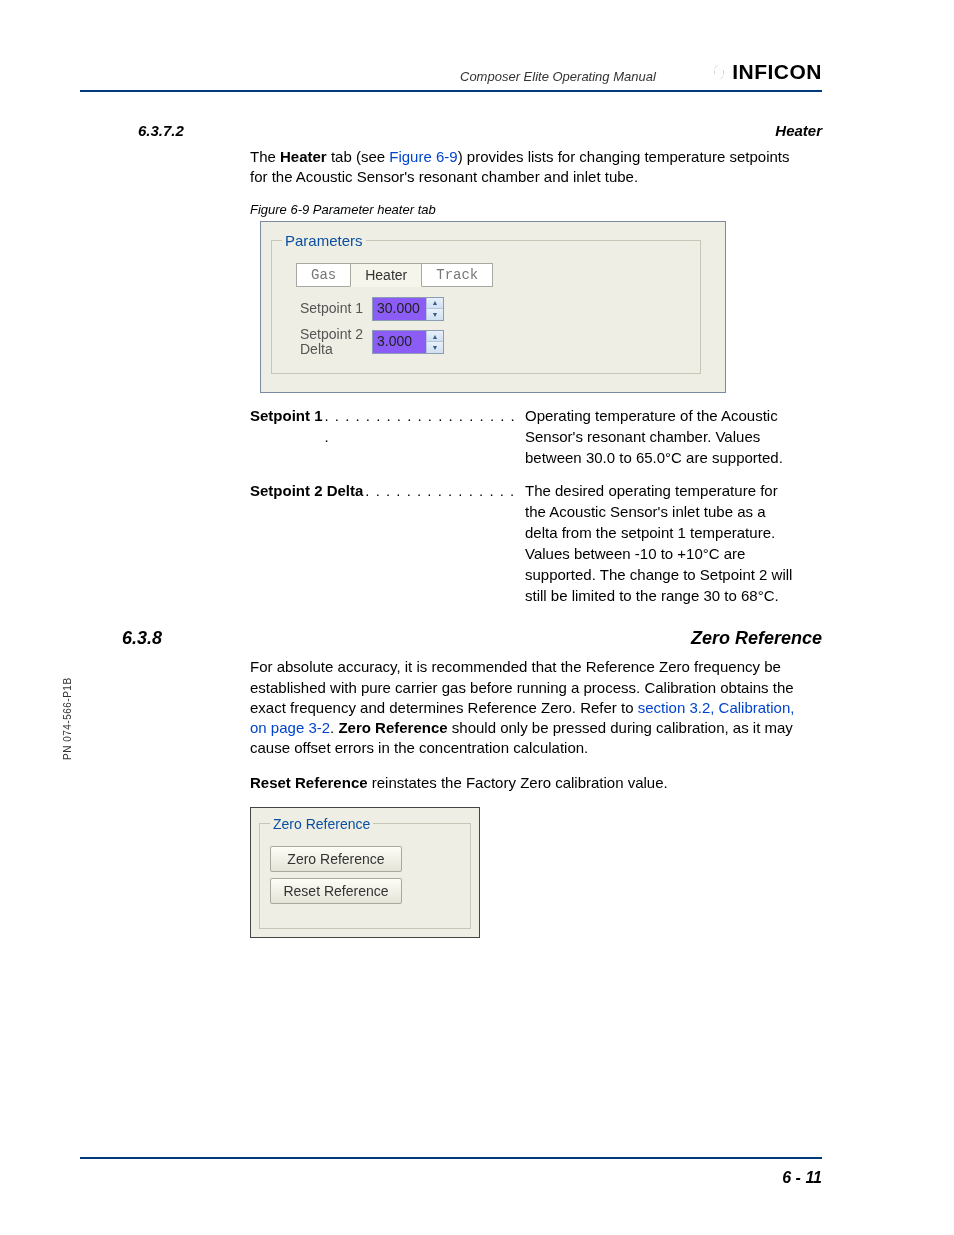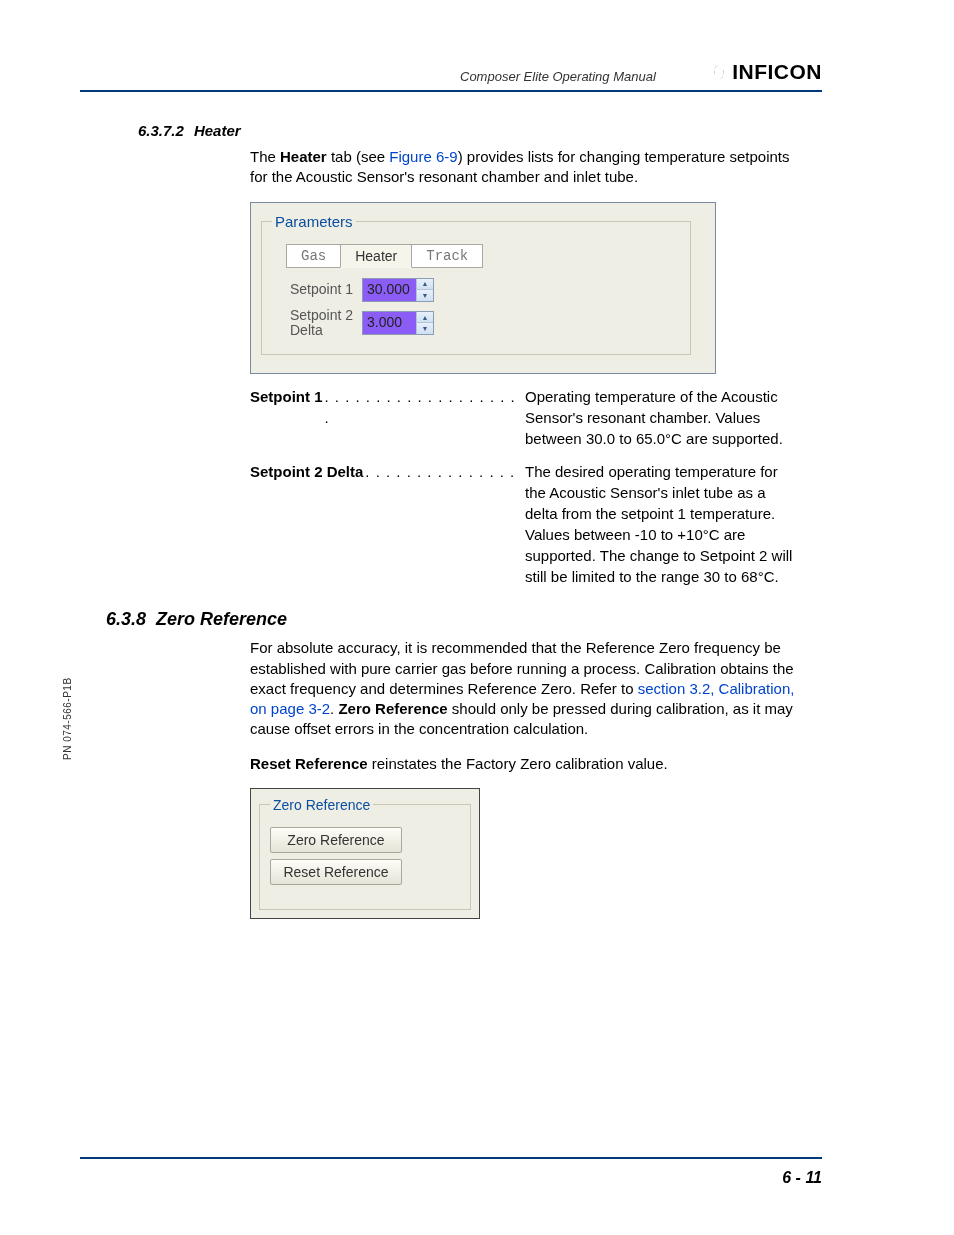--- a/index.html
+++ b/index.html
@@ -47,20 +47,21 @@
   .link { color: #0044cc; }
   .fig-caption { font-style: italic; font-size: 13px; margin: 10px 0 4px 0; }
 
   
   .panel-outer {
     border: 1px solid #7a8aa0;
     padding: 10px 24px 18px 10px;
     background: #eeeee4;
     width: 466px;
     box-sizing: border-box;
+    margin-left: 10px;
   }
   fieldset.panel {
     border: 1px solid #c7c7b8;
     padding: 10px 10px 16px 10px;
     margin: 0;
   }
   fieldset.panel legend {
     color: #0a4fa0;
     font-family: Tahoma, Arial, sans-serif;
     font-size: 15px;
@@ -172,22 +173,22 @@
     position: absolute;
     bottom: 48px;
     left: 80px; right: 80px;
     border-top: 2px solid #003a7a;
     padding-top: 10px;
     text-align: right;
     font-weight: bold;
     font-style: italic;
     font-size: 16px;
   }
-  .heading-row { display:flex; gap:10px; margin: 6px 0 4px 58px;}
-  .heading-row.h2 { margin-left: 26px; margin-top: 22px; margin-bottom: 6px;}
+  .heading-row { display:flex; gap:10px; margin: 6px 0 4px 58px; justify-content: space-between;}
+  .heading-row.h2 { margin-left: 42px; margin-top: 22px; margin-bottom: 6px;}
 </style>
 </head>
 <body>
 
 <div class="page">
   <div class="header-row">
     <div class="manual-title">Composer Elite Operating Manual</div>
     <div class="logo">
       <svg viewBox="0 0 24 24">
           <path d="M12 2 C6 4 4 10 7 15 C4 12 5 5 12 2 Z M12 22 C18 20 20 14 17 9 C20 12 19 19 12 22 Z" fill="#222"></path>
@@ -201,20 +202,21 @@
   <div class="heading-row">
     <span class="section-num">6.3.7.2</span>
     <span class="section-title">Heater</span>
   </div>
 
   <div class="content-block">
     <p class="para">
       <span>The </span><b>Heater</b><span> tab (see </span><span class="link">Figure 6-9</span><span>) provides lists for changing temperature setpoints for the Acoustic Sensor's resonant chamber and inlet tube.</span>
     </p>
 
+    <div class="fig-caption">Figure 6-9  Parameter heater tab</div>
 
     <div class="panel-outer">
       <fieldset class="panel">
         <legend>Parameters</legend>
         <div class="tabs">
           <div class="tab inactive">Gas</div>
           <div class="tab active">Heater</div>
           <div class="tab inactive">Track</div>
         </div>
         <div class="form-row">

